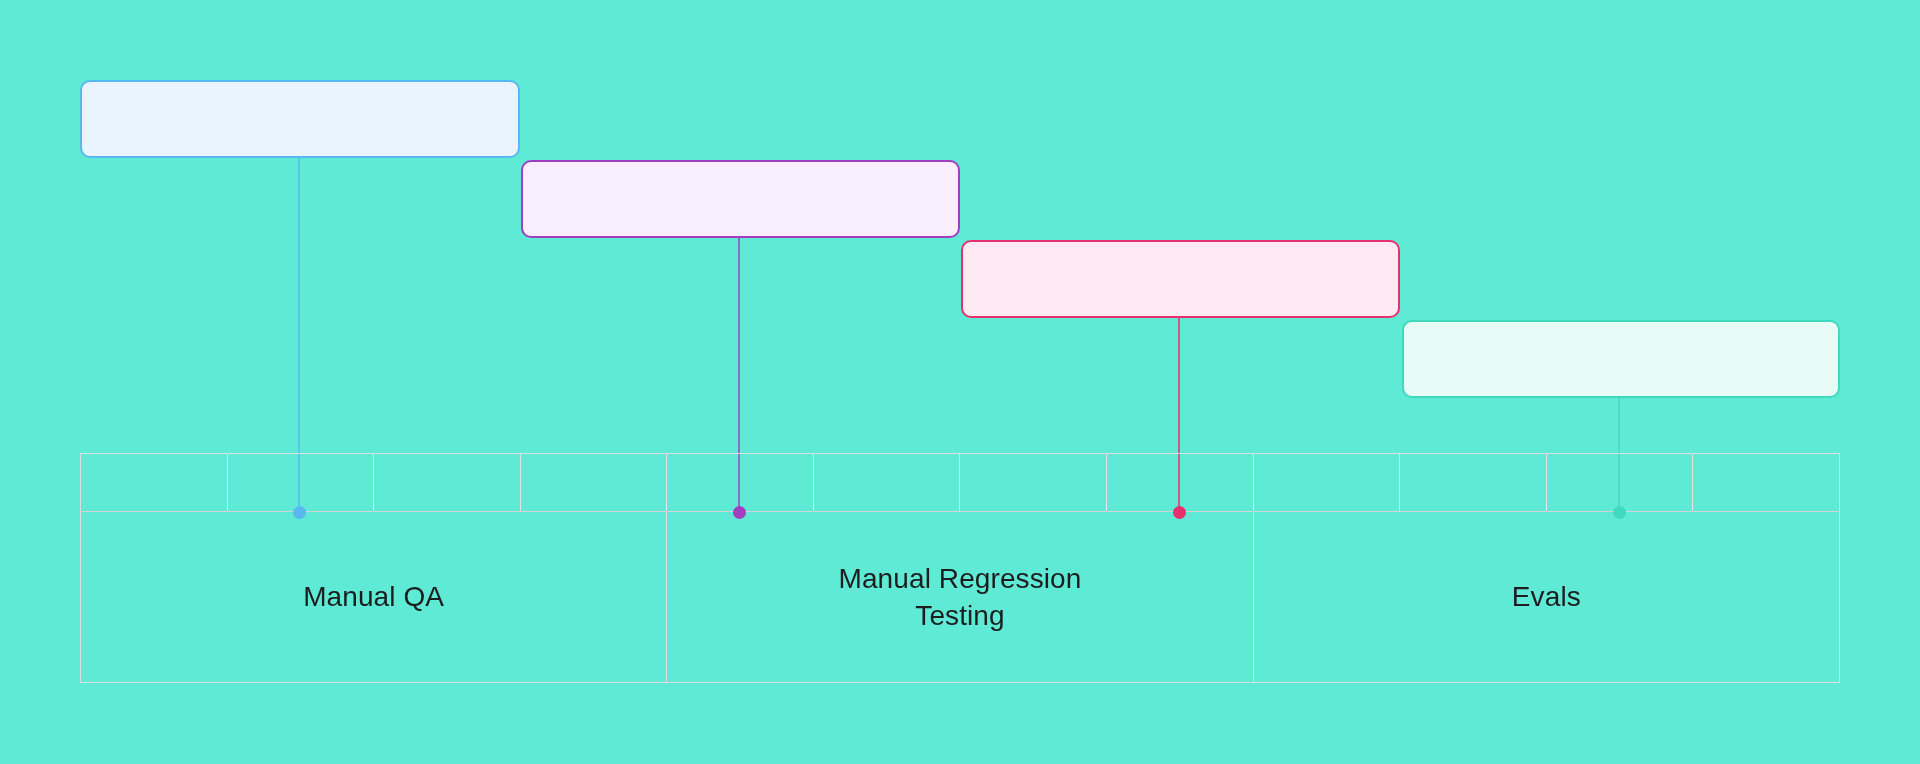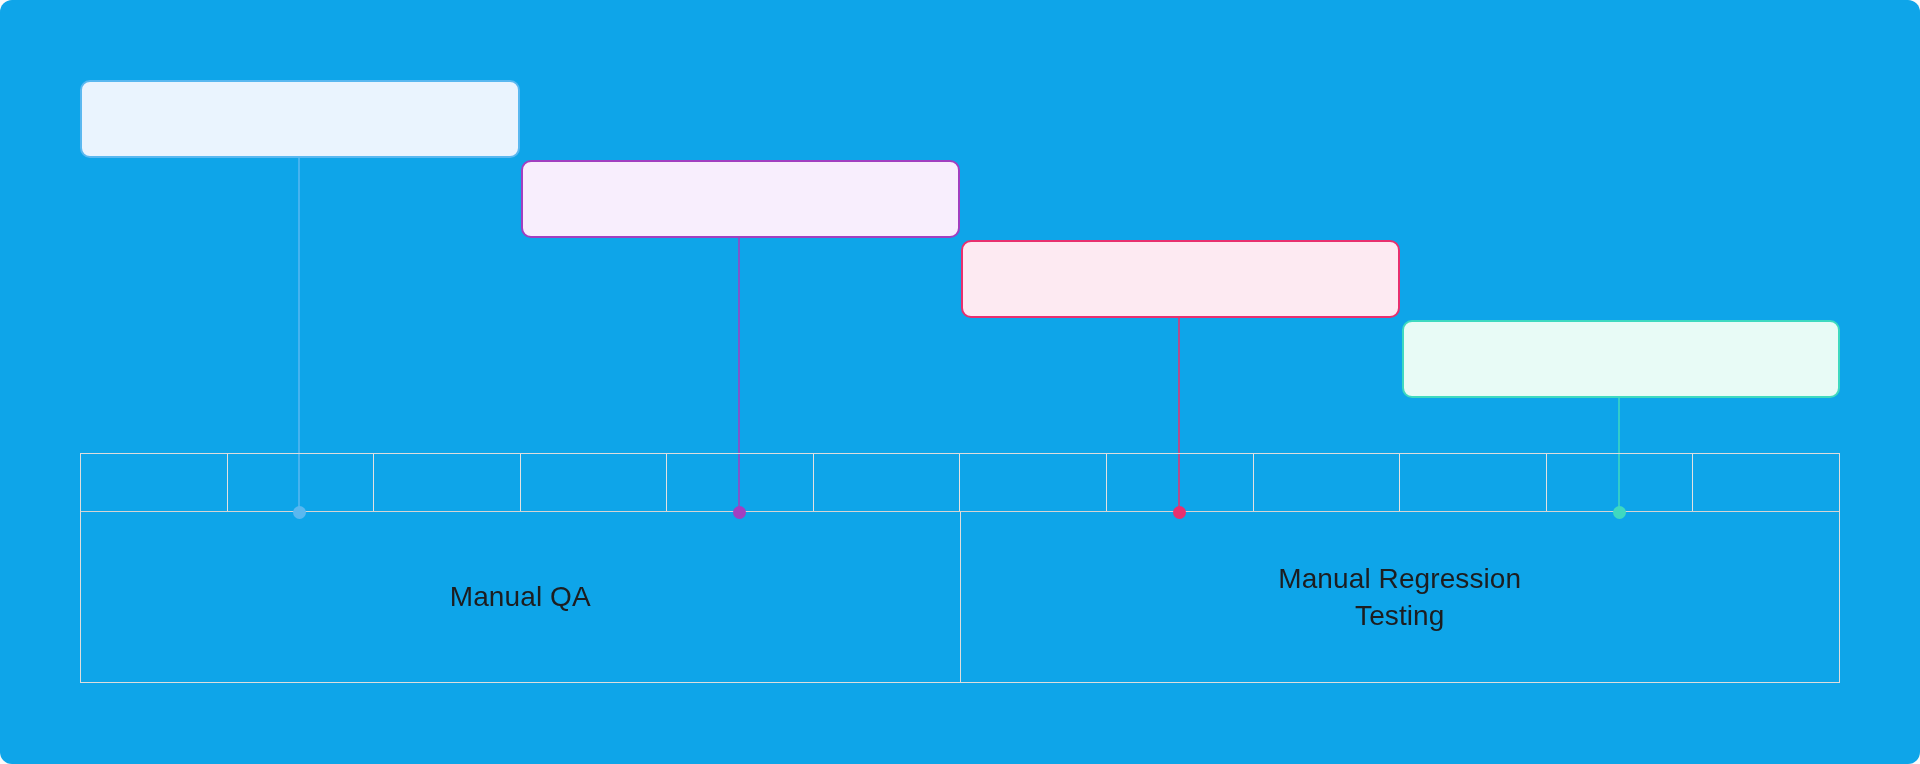--- a/index.html
+++ b/index.html
@@ -91,21 +91,21 @@
     line-height: 1.32;
     color: #1d1d1f;
     letter-spacing: 0.1px;
     white-space: pre-line;
   }
   .label-cell:last-child { border-right: none; }
 </style>
 </head>
 <body style="background: rgb(250, 250, 250);">
 
-<div id="stage" style="background: #0ea5e9; border-radius: 12px;">
+<div id="stage" style="background: #5eead4;">
 
   <div class="phase-box" id="box-0" style="left: 80px; top: 80px; width: 440px; height: 78px; border-color: rgb(90, 184, 240); background: rgb(234, 244, 254);"></div>
   <div class="phase-box" id="box-1" style="left: 521px; top: 160px; width: 439px; height: 78px; border-color: rgb(162, 63, 192); background: rgb(248, 238, 253);"></div>
   <div class="phase-box" id="box-2" style="left: 961px; top: 240px; width: 439px; height: 78px; border-color: rgb(232, 48, 111); background: rgb(253, 234, 242);"></div>
   <div class="phase-box" id="box-3" style="left: 1402px; top: 320px; width: 438px; height: 78px; border-color: rgb(63, 217, 192); background: rgb(232, 251, 246);"></div>
 
   <div class="connector" id="conn-0" style="left: 298px; top: 158px; height: 354px; background: rgb(90, 184, 240); opacity: 0.75;"></div>
   <div class="connector" id="conn-1" style="left: 738px; top: 238px; height: 274px; background: rgb(162, 63, 192); opacity: 0.75;"></div>
   <div class="connector" id="conn-2" style="left: 1178px; top: 318px; height: 194px; background: rgb(232, 48, 111); opacity: 0.75;"></div>
   <div class="connector" id="conn-3" style="left: 1618px; top: 398px; height: 114px; background: rgb(63, 217, 192); opacity: 0.75;"></div>
@@ -122,20 +122,21 @@
         <div class="tick-cell"></div>
         <div class="tick-cell"></div>
         <div class="tick-cell"></div>
         <div class="tick-cell"></div>
         <div class="tick-cell"></div>
       </div>
     <div id="label-row">
       <div class="label-cell">Manual QA</div>
       <div class="label-cell">Manual Regression
 Testing</div>
+      <div class="label-cell">Evals</div>
     </div>
   </div>
 
   <div class="dot" id="dot-0" style="left: 292.5px; top: 505.5px; background: rgb(90, 184, 240);"></div>
   <div class="dot" id="dot-1" style="left: 732.5px; top: 505.5px; background: rgb(162, 63, 192);"></div>
   <div class="dot" id="dot-2" style="left: 1172.5px; top: 505.5px; background: rgb(232, 48, 111);"></div>
   <div class="dot" id="dot-3" style="left: 1612.5px; top: 505.5px; background: rgb(63, 217, 192);"></div>
 
 </div>
 

